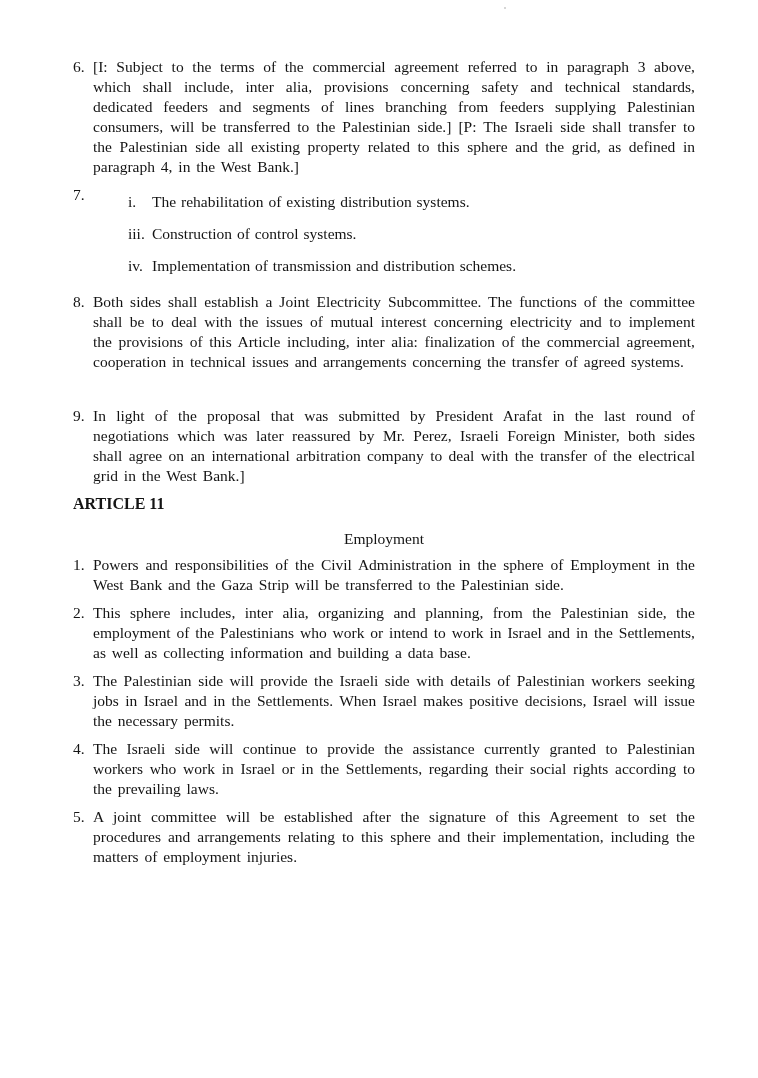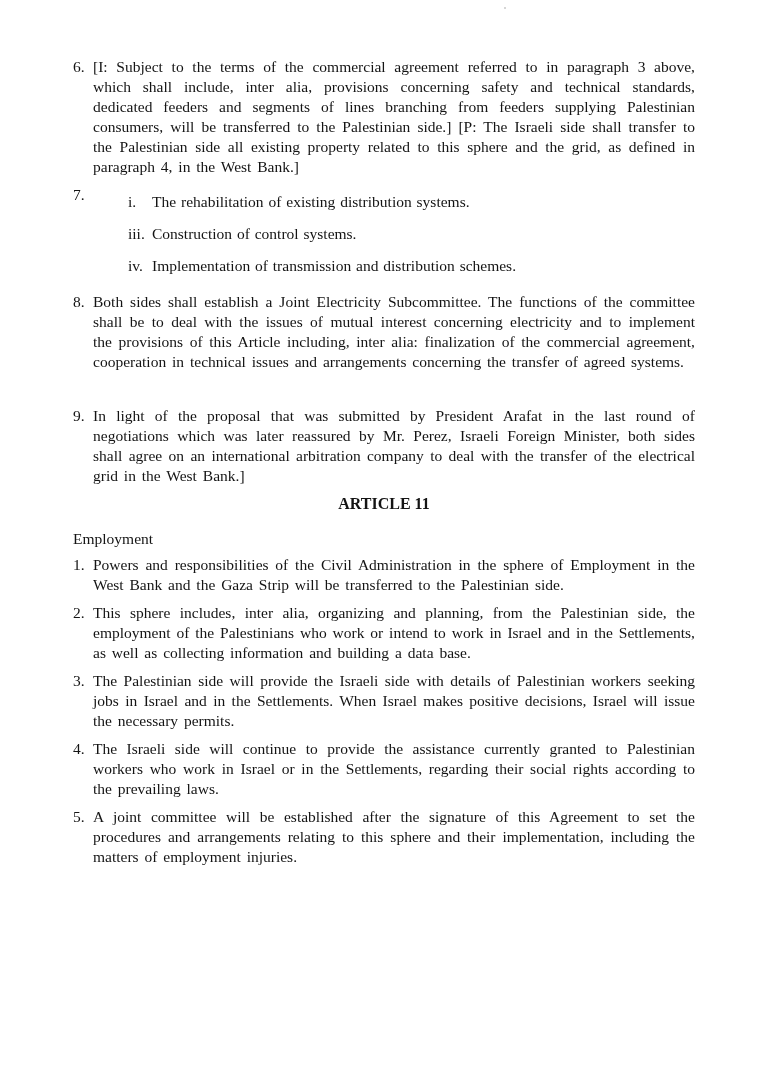--- a/index.html
+++ b/index.html
@@ -63,26 +63,26 @@
   .subitem-num {
     flex: none;
     width: 24px;
   }
   .subitem-text {
     flex: 1;
     text-align: left;
     word-spacing: 1px;
   }
   .article-heading {
-    text-align: center;
     font-weight: bold;
     font-size: 16px;
     margin: 0 0 15px 0;
   }
   .article-subtitle {
+    text-align: center;
     margin: 0 0 6px 0;
   }
   .footer {
     margin-top: 26px;
     text-align: center;
   }
 </style>
 </head>
 <body>
 

